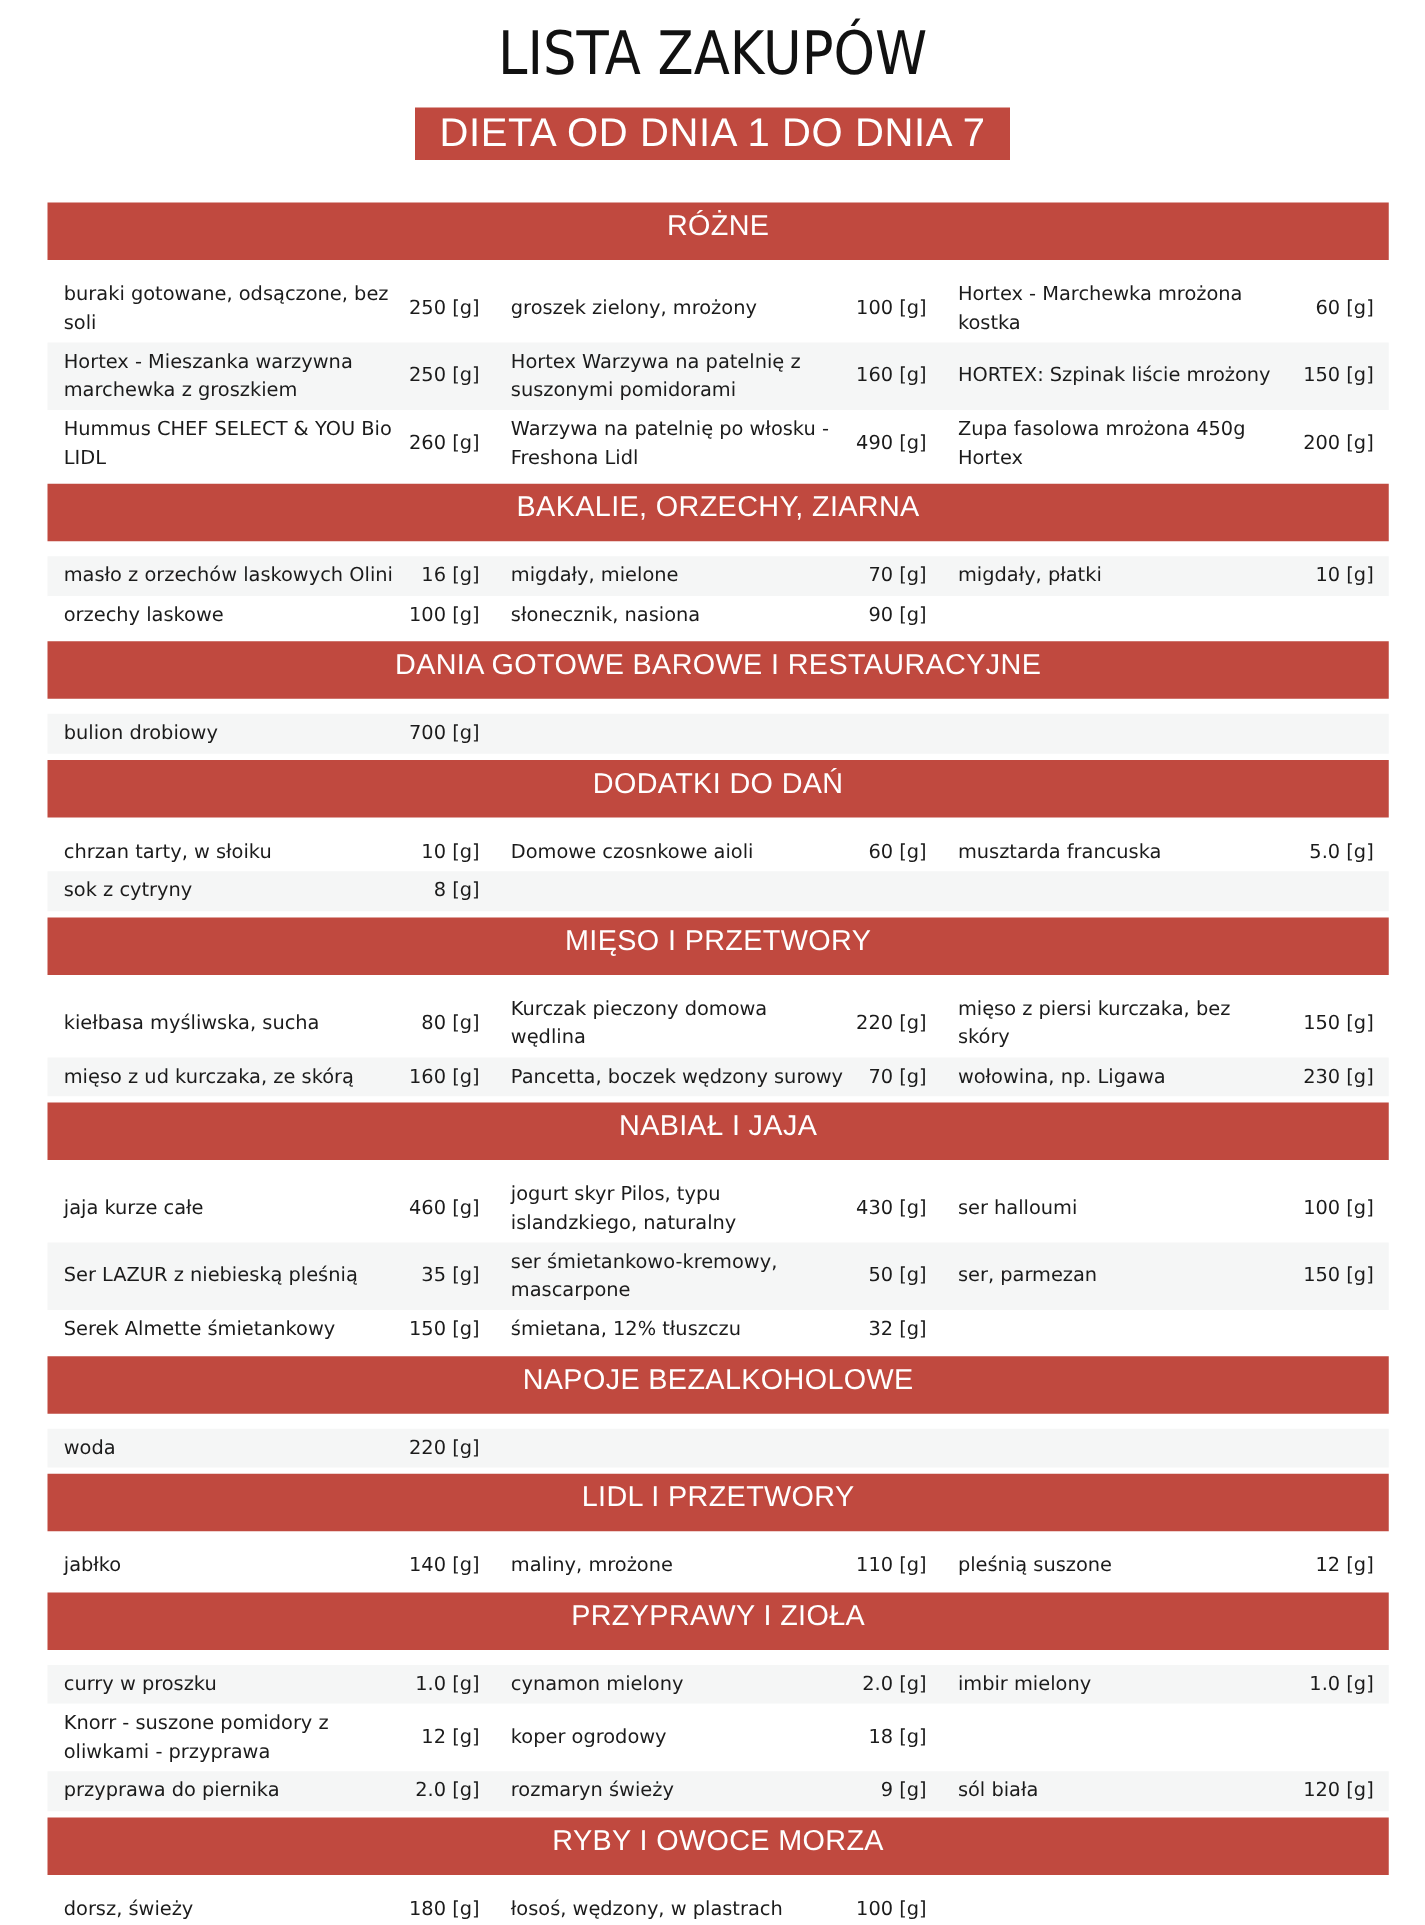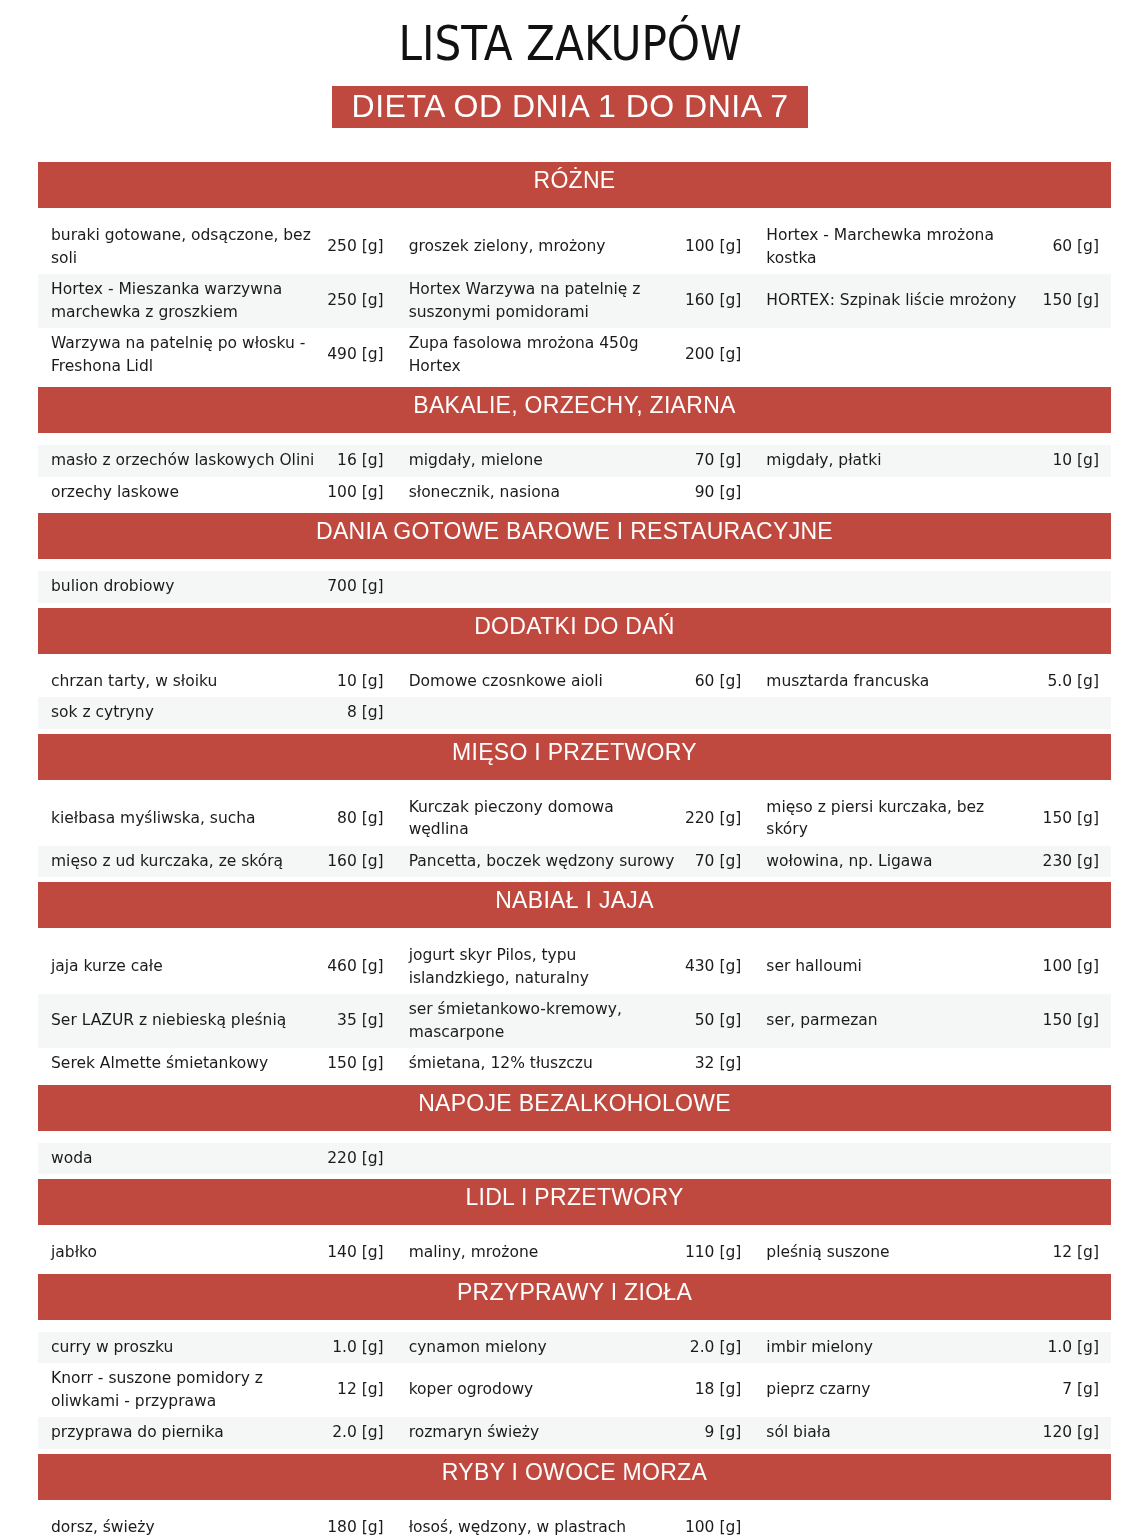--- a/index.html
+++ b/index.html
@@ -86,20 +86,24 @@
         <span class="item-name">Hortex Warzywa na patelnię z suszonymi pomidorami</span>
         <span class="item-qty">160 [g]</span>
       </div>
       <div class="cell">
         <span class="item-name">HORTEX: Szpinak liście mrożony</span>
         <span class="item-qty">150 [g]</span>
       </div>
     </div>
     <div class="row">
       <div class="cell">
+        <span class="item-name">Hummus CHEF SELECT &amp; YOU Bio LIDL</span>
+        <span class="item-qty">260 [g]</span>
+      </div>
+      <div class="cell">
         <span class="item-name">Warzywa na patelnię po włosku - Freshona Lidl</span>
         <span class="item-qty">490 [g]</span>
       </div>
       <div class="cell">
         <span class="item-name">Zupa fasolowa mrożona 450g Hortex</span>
         <span class="item-qty">200 [g]</span>
       </div>
     </div>
     <div class="section-header">BAKALIE, ORZECHY, ZIARNA</div>
     <div class="row alt">
@@ -268,24 +272,20 @@
       </div>
     </div>
     <div class="row">
       <div class="cell">
         <span class="item-name">Knorr - suszone pomidory z oliwkami - przyprawa</span>
         <span class="item-qty">12 [g]</span>
       </div>
       <div class="cell">
         <span class="item-name">koper ogrodowy</span>
         <span class="item-qty">18 [g]</span>
-      </div>
-      <div class="cell">
-        <span class="item-name">pieprz czarny</span>
-        <span class="item-qty">7 [g]</span>
       </div>
     </div>
     <div class="row alt">
       <div class="cell">
         <span class="item-name">przyprawa do piernika</span>
         <span class="item-qty">2.0 [g]</span>
       </div>
       <div class="cell">
         <span class="item-name">rozmaryn świeży</span>
         <span class="item-qty">9 [g]</span>

